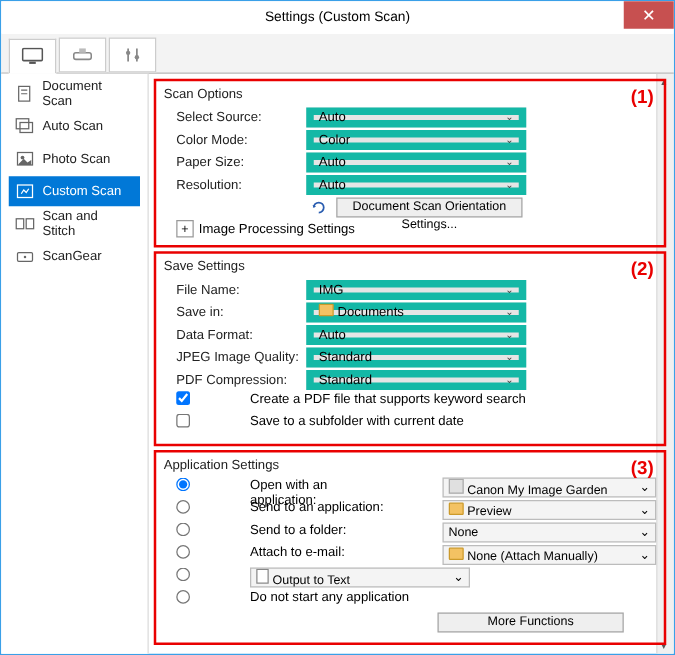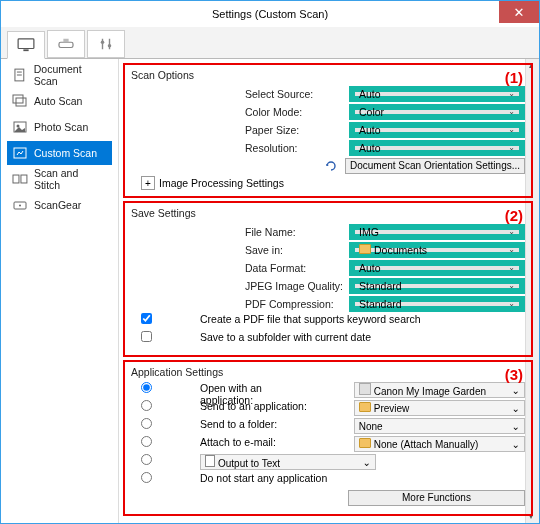--- a/index.html
+++ b/index.html
@@ -17,31 +17,31 @@
   .sidebar .item { display: flex; align-items: center; height: 24px; margin-bottom: 2px; padding: 0 5px; font-size: 10.5px; color: #222; cursor: pointer; }
   .sidebar .item svg { width: 16px; height: 14px; margin-right: 6px; }
   .sidebar .item.selected { background: #0178d7; color: #fff; }
   .content { flex: 1; overflow-y: hidden; position: relative; padding: 4px 6px 4px 4px; }
   .scroll-gutter { position:absolute; right:0; top:0; width:14px; height:100%; background:#f0f0f0; border-left:1px solid #dcdcdc; }
   .scroll-gutter::before{content:"▴";position:absolute;top:2px;left:3px;font-size:8px;color:#555;}
   .scroll-gutter::after{content:"▾";position:absolute;bottom:2px;left:3px;font-size:8px;color:#555;}
   .panel { border: 2px solid #e90000; padding: 4px 6px 6px; margin-bottom: 3px; position: relative; font-size: 10.5px; }
   .panel .num { position: absolute; right: 8px; top: 4px; color: #e90000; font-weight: bold; font-size: 15px; }
   .section-title { font-size: 10.5px; color:#222; margin-bottom: 4px; }
-  .row { display: flex; align-items: center; margin-bottom: 1px; height: 17px; justify-content: flex-end; }
+  .row { display: flex; align-items: center; margin-bottom: 1px; height: 17px; }
   .row .label { width: 114px; padding-left: 10px; font-size: 10.5px; color:#222; }
   .row .field { flex: 1; max-width: 176px; height: 16px; border: 6px solid #14b8a6; background: #e5e5e5; font-size: 10.5px; padding: 0 4px; display:flex; align-items:center; justify-content:space-between;}
   .row .field .caret { font-size:8px; color:#444; }
   .expand-btn { display:inline-flex; width:14px; height:14px; border:1px solid #999; align-items:center; justify-content:center; font-size:10px; margin-right:4px; background:#fff;}
   .small-link { display:flex; align-items:center; margin: 2px 0 0 10px;}
   .checkbox-row, .radio-row { display:flex; align-items:flex-start; height:16px; padding-left:10px; margin-bottom:2px; font-size:10.5px;gap:43px; }
   .checkbox-row input, .radio-row input { margin-right:5px; width:11px; height:11px;}
   .radio-row .field { width:176px; height:16px; border:1px solid #bcbcbc; background:#f4f4f4; font-size:10px; display:flex; align-items:center; padding:0 4px; justify-content:space-between; }
   .radio-row .rl { width:114px; }
-  .btn-mid { width:180px; height:16px; border:1px solid #a6a6a6; background:#efefef; font-size:10px; text-align:center; line-height:14px;}
+  .btn-mid { width:149px; height:16px; border:1px solid #a6a6a6; background:#efefef; font-size:10px; text-align:center; line-height:14px;}
   .btn-refresh { width:20px; height:15px; margin-right:4px; display:inline-flex; align-items:center; justify-content:center;}
   .folder-ic{display:inline-block;width:12px;height:10px;background:#f3c263;border:1px solid #cc9a2b;border-radius:1px;margin-right:3px;}
   .app-ic{display:inline-block;width:12px;height:12px;background:#e0e0e0;border:1px solid #aaa;margin-right:3px;}
   .doc-ic{display:inline-block;width:10px;height:12px;background:#fff;border:1px solid #888;margin-right:3px;}
 </style>
 </head>
 <body>
 
 <div class="window">
   <div class="titlebar">

